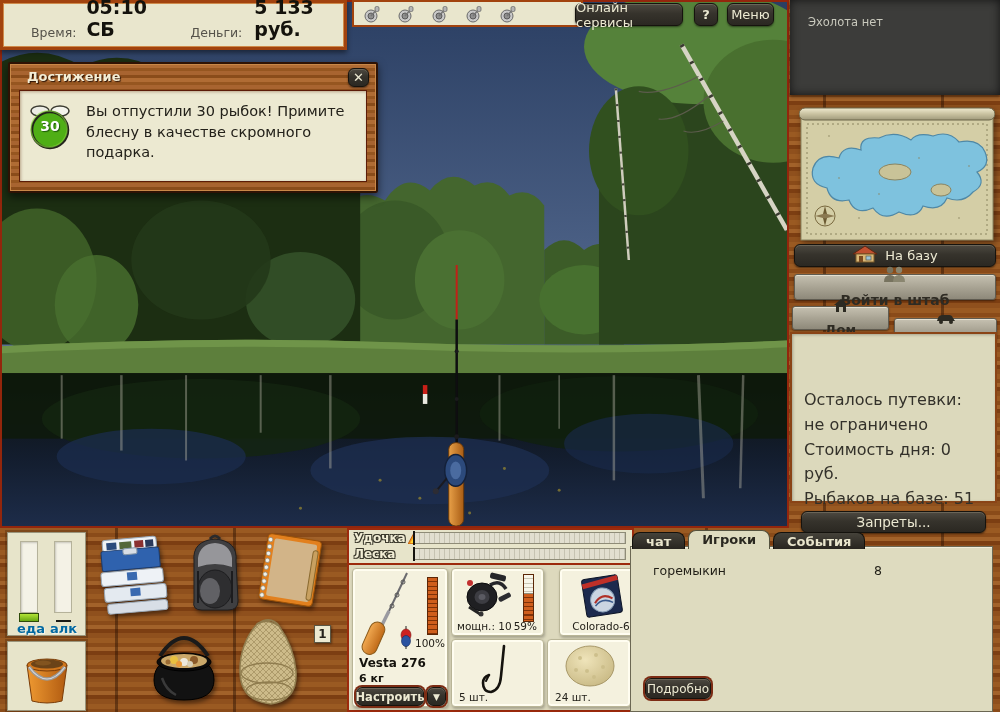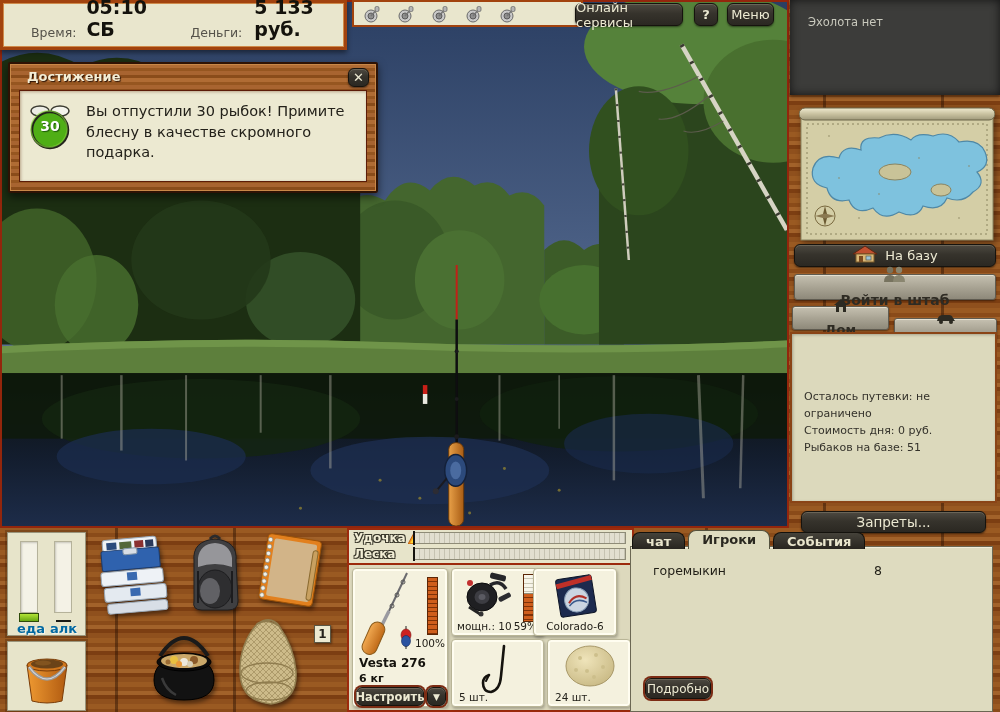--- a/index.html
+++ b/index.html
@@ -81,21 +81,21 @@
   #btn-tobase { left:794px; top:244px; width:202px; height:23px; }
   #btn-hq     { left:794px; top:274px; width:202px; height:26px; font-size:14px; }
   #btn-home   { left:792px; top:306px; width:97px;  height:24px; }
   #btn-trunk  { left:894px; top:306px; width:103px; height:24px;margin-top:12px; }
   .location {
     position:absolute; left:790px; top:332px; width:207px; height:171px;
     background:#dcd9bc; border:2px solid #8a4416;
     box-shadow:inset 1px 1px 3px rgba(0,0,0,.25); padding:10px 12px;
   }
   .loc-title { font-size:14.5px; font-weight:bold; color:#2a2820; line-height:1.35; width:160px; }
-  .loc-lines { margin-top:44px; font-size:11px; color:#33312a; line-height:1.55; }
+  .loc-lines { margin-top:44px; font-size:16px; color:#33312a; line-height:1.55; }
   #btn-bans { left:801px; top:511px; width:185px; height:22px; font-size:13.5px; }
   
   .meters { left:7px; top:532px; width:79px; height:104px; }
   .meter-bar { position:absolute; top:8px; width:18px; height:72px; background:#f4f2e6; border:1px solid #b5b29a; box-shadow:inset 1px 1px 2px rgba(0,0,0,.18); }
   #bar-food { left:12px; } #bar-alc { left:46px; }
   .food-seg { position:absolute; left:11px; top:80px; width:20px; height:9px; background:linear-gradient(180deg,#b2e436,#6aa812); border:1px solid #2e4a08; }
   .alc-line { position:absolute; left:48px; top:87px; width:15px; height:2px; background:#1a1a14; }
   .meter-label { position:absolute; top:88px; font-size:13px; font-weight:bold; color:#0369a1; text-shadow:1px 1px 0 rgba(255,255,255,.55); }
   #lbl-food { left:9px; } #lbl-alc { left:42px; }
   .bucket-cell { left:7px; top:641px; width:79px; height:70px; display:flex; align-items:center; justify-content:center; }
@@ -119,21 +119,21 @@
   .bar-track { position:absolute; left:60px; right:2px; top:1px; height:12px;
     background:repeating-linear-gradient(90deg,#e2dfd0 0 4px,#c6c3b2 4px 5px);
     border:1px solid #8f8c78; }
   .bar-cursor { position:absolute; left:59px; top:0; width:2px; height:14px; background:#15130e; }
   .warn { margin-left:2px; }
   .gear-panel { position:absolute; left:347px; top:565px; width:287px; height:147px; background:#ddd9bd; border:2px solid #9c2a0c; border-top:none; }
   .cell { position:absolute; background:#f4f1de; border:1px solid #b9b597; border-radius:4px;
     box-shadow:inset 0 0 0 2px #fffdf0, 1px 2px 3px rgba(0,0,0,.25); }
   #cell-rod  { left:3px;  top:3px;  width:96px; height:139px; }
   #cell-reel { left:102px; top:3px;  width:93px; height:68px; }
-  #cell-line { left:184px; top:3px;  width:84px; height:68px; }
+  #cell-line { left:210px; top:3px;  width:84px; height:68px; }
   #cell-hook { left:102px; top:74px; width:93px; height:68px; }
   #cell-bait { left:198px; top:74px; width:84px; height:68px; }
   .gauge { position:absolute; width:11px; border:1px solid #5c2606; }
   .seg-full  { width:100%; background:repeating-linear-gradient(180deg,#cf5e1c 0 3.2px,#7e3208 3.2px 4.3px); }
   .seg-empty { width:100%; background:repeating-linear-gradient(180deg,#f8f6ea 0 3.2px,#c9c6b4 3.2px 4.3px); border-bottom:1px solid #8f8c78; }
   .small-txt { position:absolute; font-size:10.5px; color:#23211a; }
   .rod-name  { position:absolute; left:6px; top:87px;  font-size:12px; font-weight:bold; color:#14120c; }
   .rod-weight{ position:absolute; left:6px; top:103px; font-size:11px; font-weight:bold; color:#14120c; }
   #btn-configure { left:3px; top:118px; width:68px; height:19px; font-size:11.5px; font-weight:bold; }
   #btn-drop { left:74px; top:118px; width:19px; height:19px; font-size:9px; }

